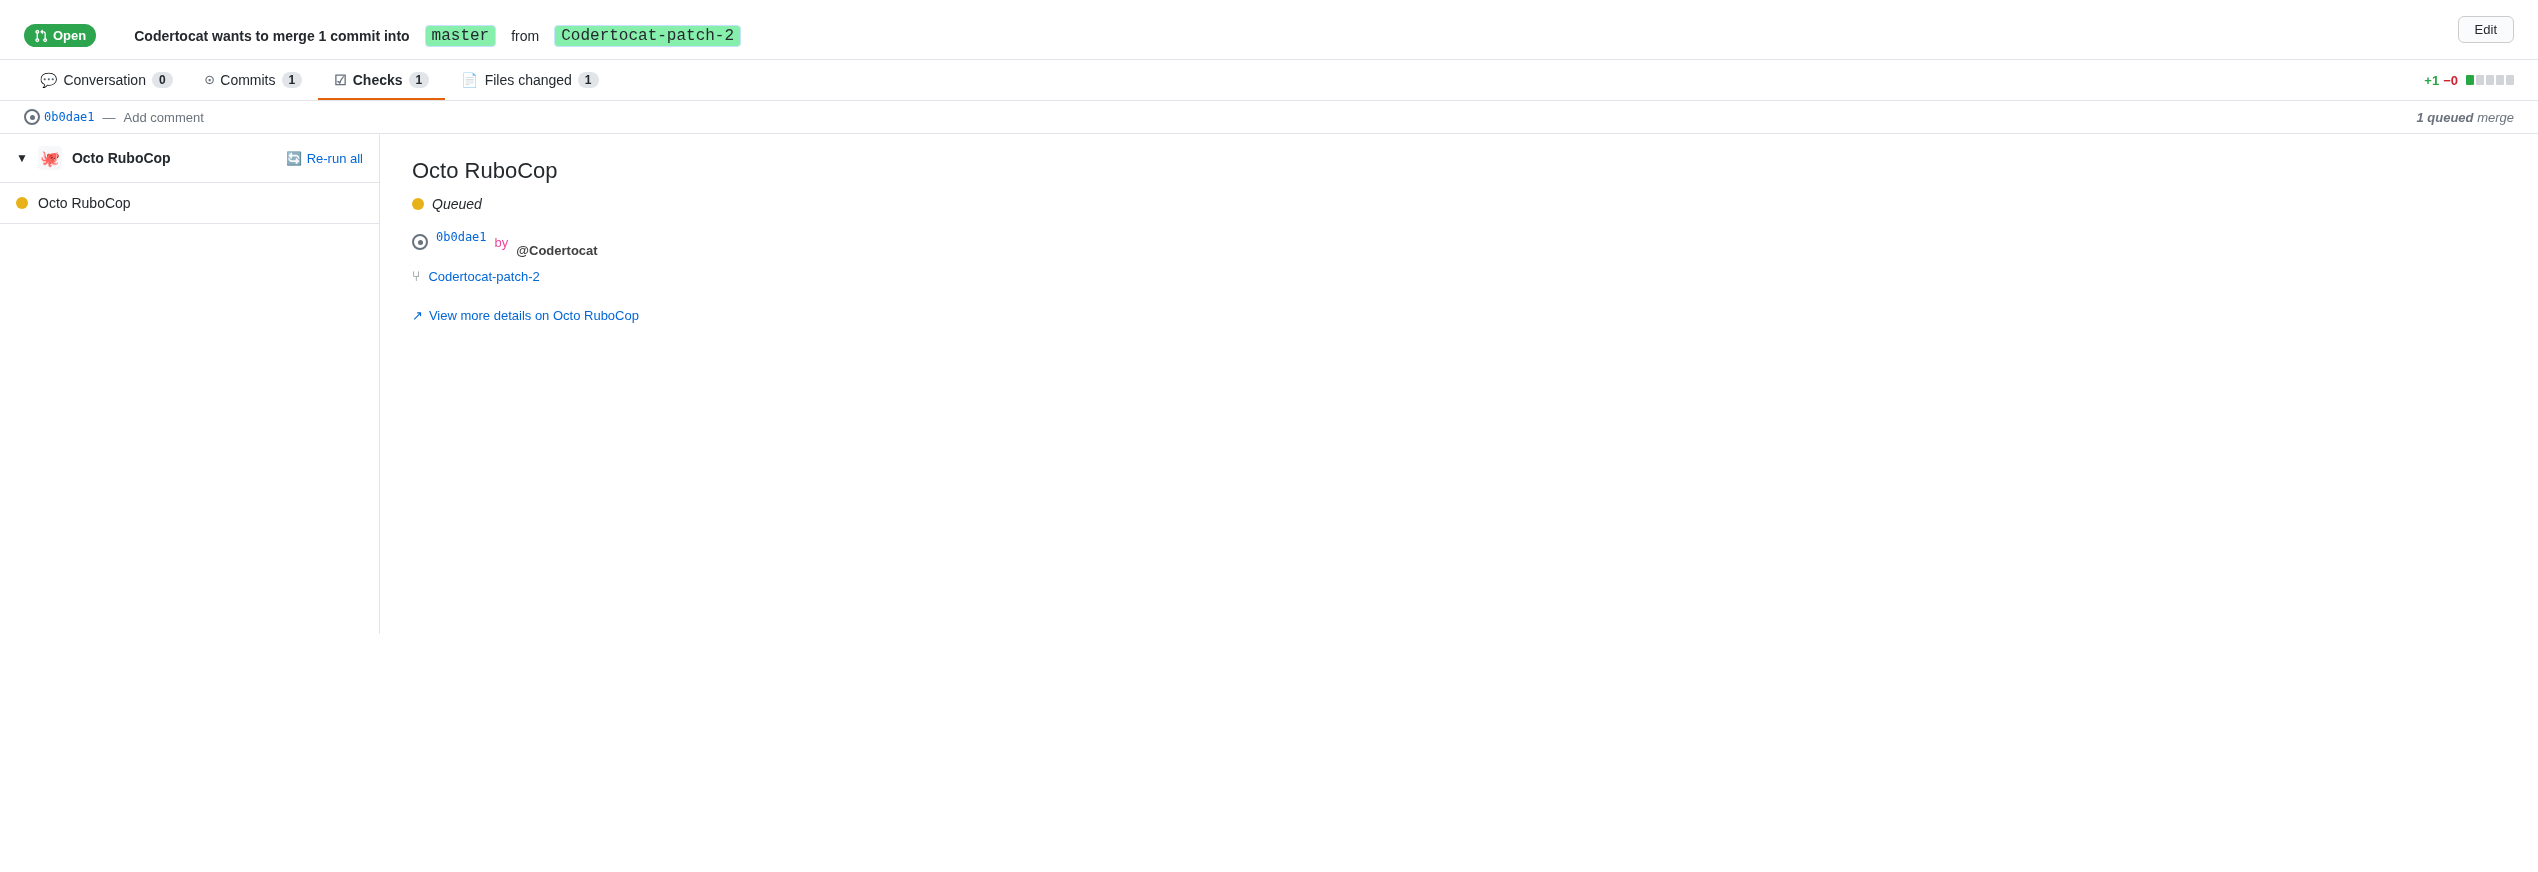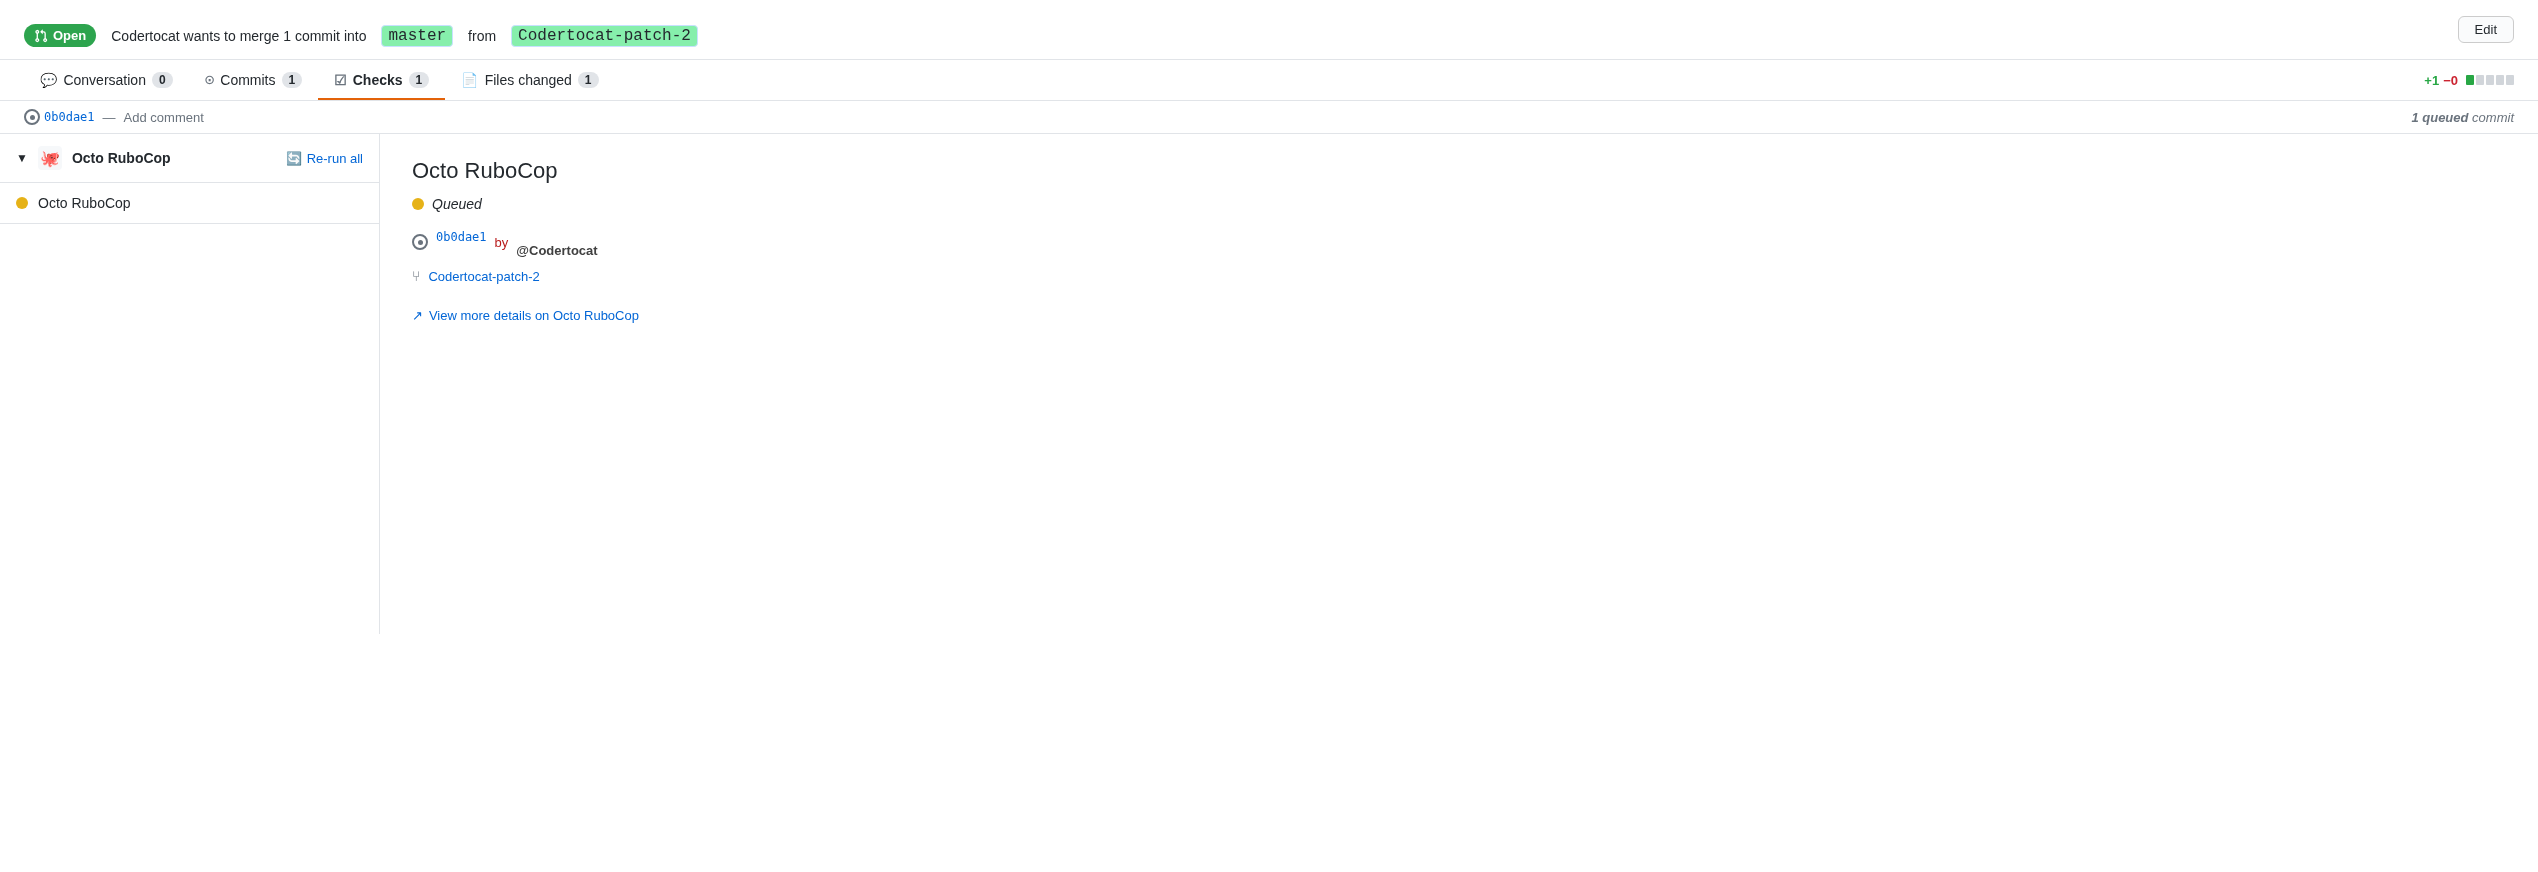--- a/index.html
+++ b/index.html
@@ -68,21 +68,21 @@
       border-radius: 20px;
     }
 
     .open-badge svg { width: 14px; height: 14px; fill: #fff; }
 
     .subtitle-text {
       font-size: 14px;
       color: #24292e;
     }
 
-    .subtitle-text strong { font-weight: 400; }
+    .subtitle-text strong { font-weight: 700; margin-left: 23px; }
 
     .code-badge {
       display: inline-block;
       background: #86efac;
       border: 1px solid #c8e1ff;
       border-radius: 4px;
       padding: 1px 6px;
       font-family: Liberation Mono, monospace;
       font-size: 16px;
       color: #24292e;
@@ -328,21 +328,21 @@
       margin-bottom: 10px;
     }
 
     .detail-commit .sha-link {
       font-family: monospace;
       font-size: 12px;
       color: #0366d6;
       text-decoration: none;
     }
 
-    .detail-commit .by-label { color: #b91c1c; }
+    .detail-commit .by-label { color: #ec4899; }
     .detail-commit .author-link {
       color: #404040;
       text-decoration: none;
       font-weight: 600;
       margin-top: 17px;
     }
 
     .detail-branch {
       display: flex;
       align-items: center;
@@ -456,21 +456,21 @@
   <div class="commit-bar-left">
     <span class="commit-sha">
       <span class="sha-icon-small"></span>
       <span>0b0dae1</span>
     </span>
     <span class="dash">—</span>
     <span>Add comment</span>
   </div>
   <div class="commit-bar-right">
     <strong>1 queued</strong>
-    <span>commit</span>
+    <span>merge</span>
   </div>
 </div>
 
 <div class="main-content">
 
   <div class="sidebar">
     <div class="sidebar-group-header">
       <div class="sidebar-group-title">
         <span class="chevron-down">▼</span>
         <span class="bot-avatar">🐙</span>

